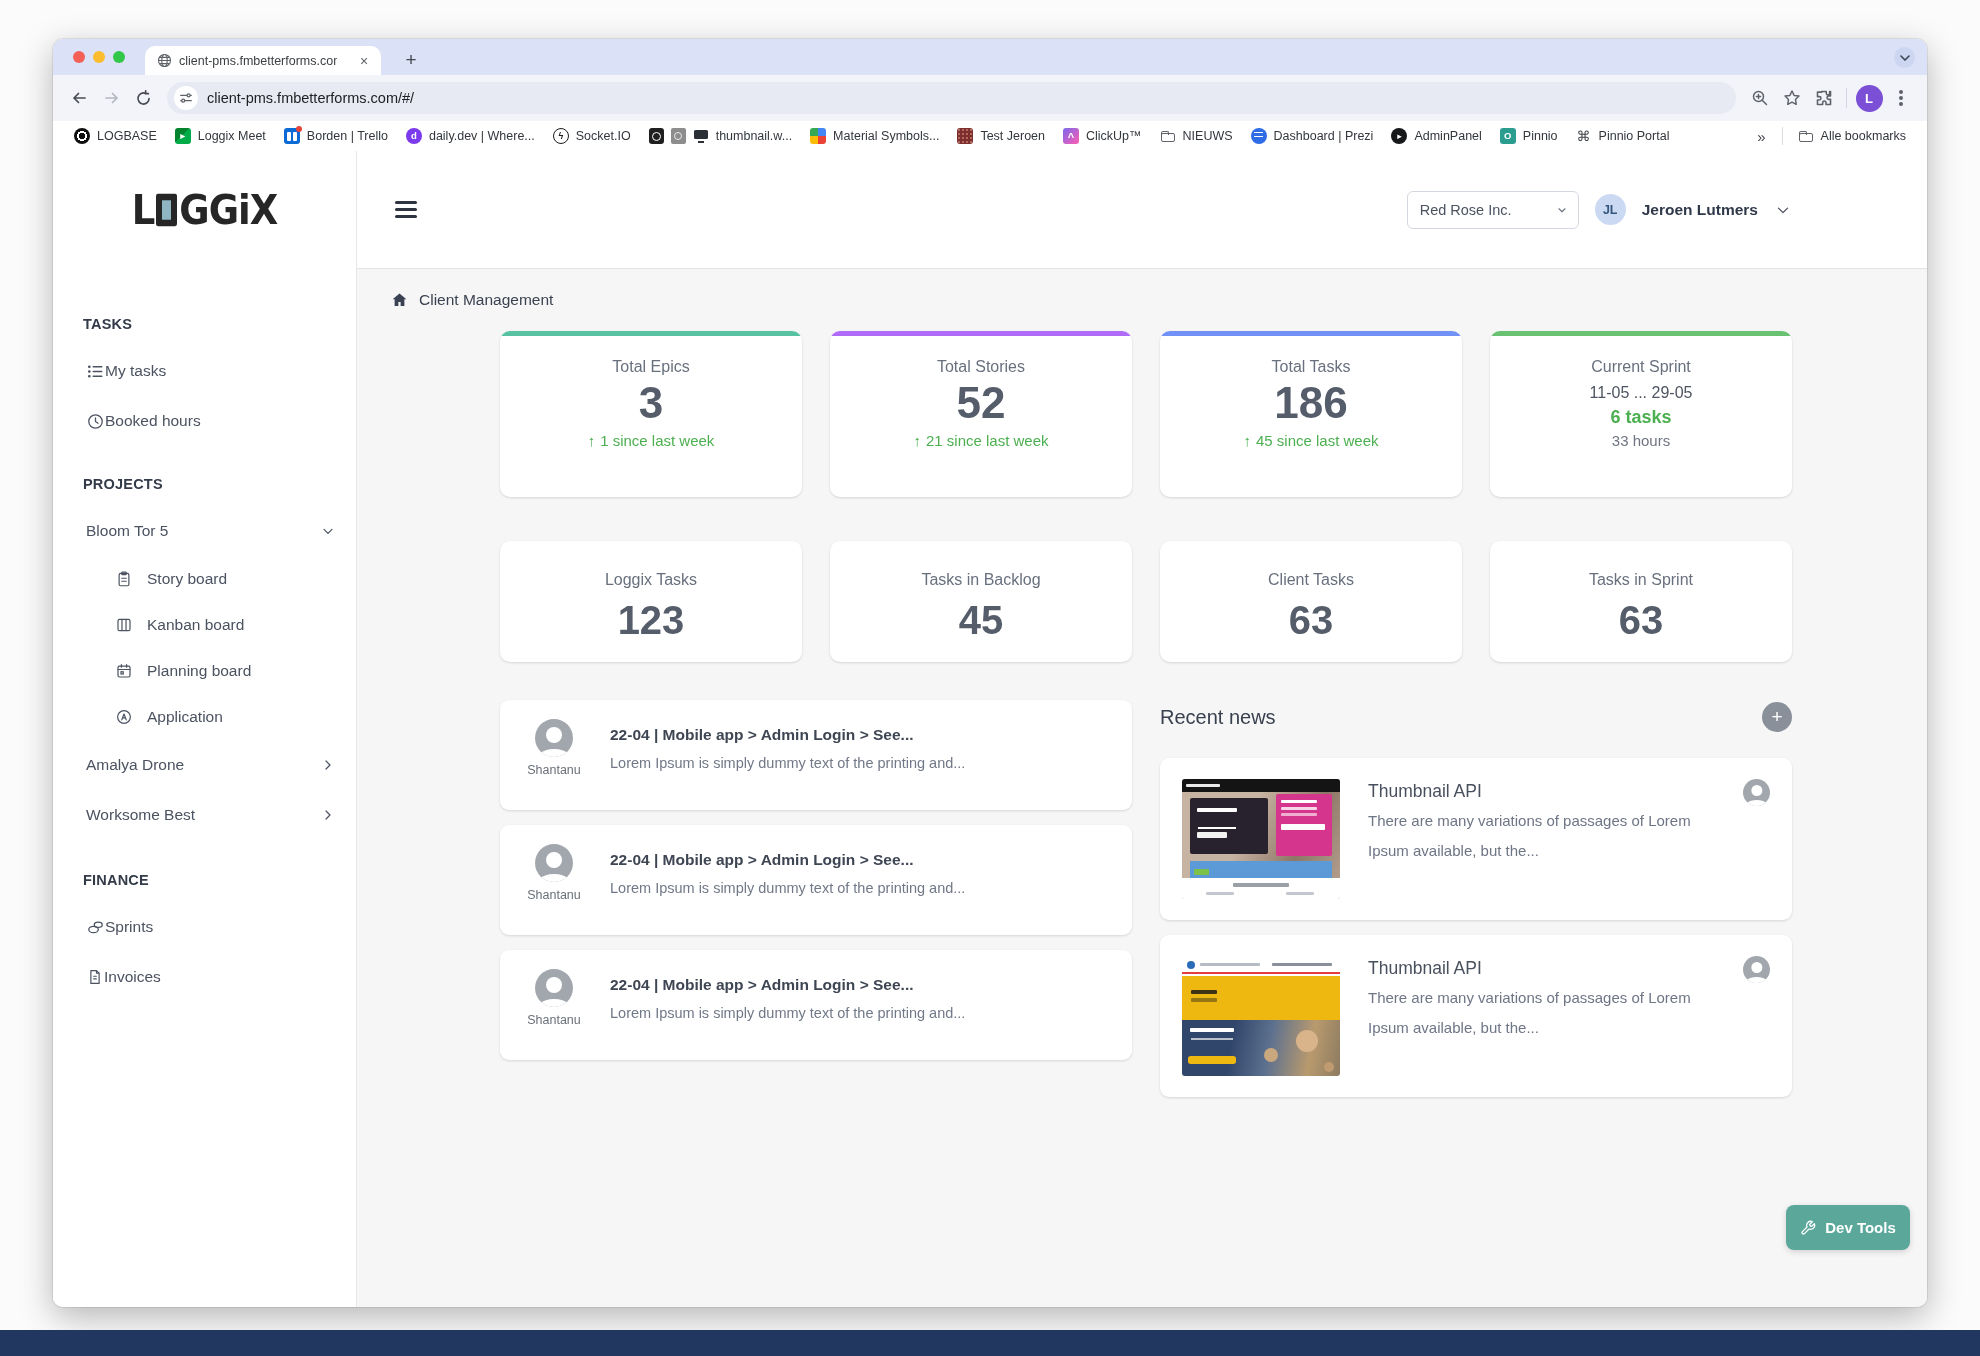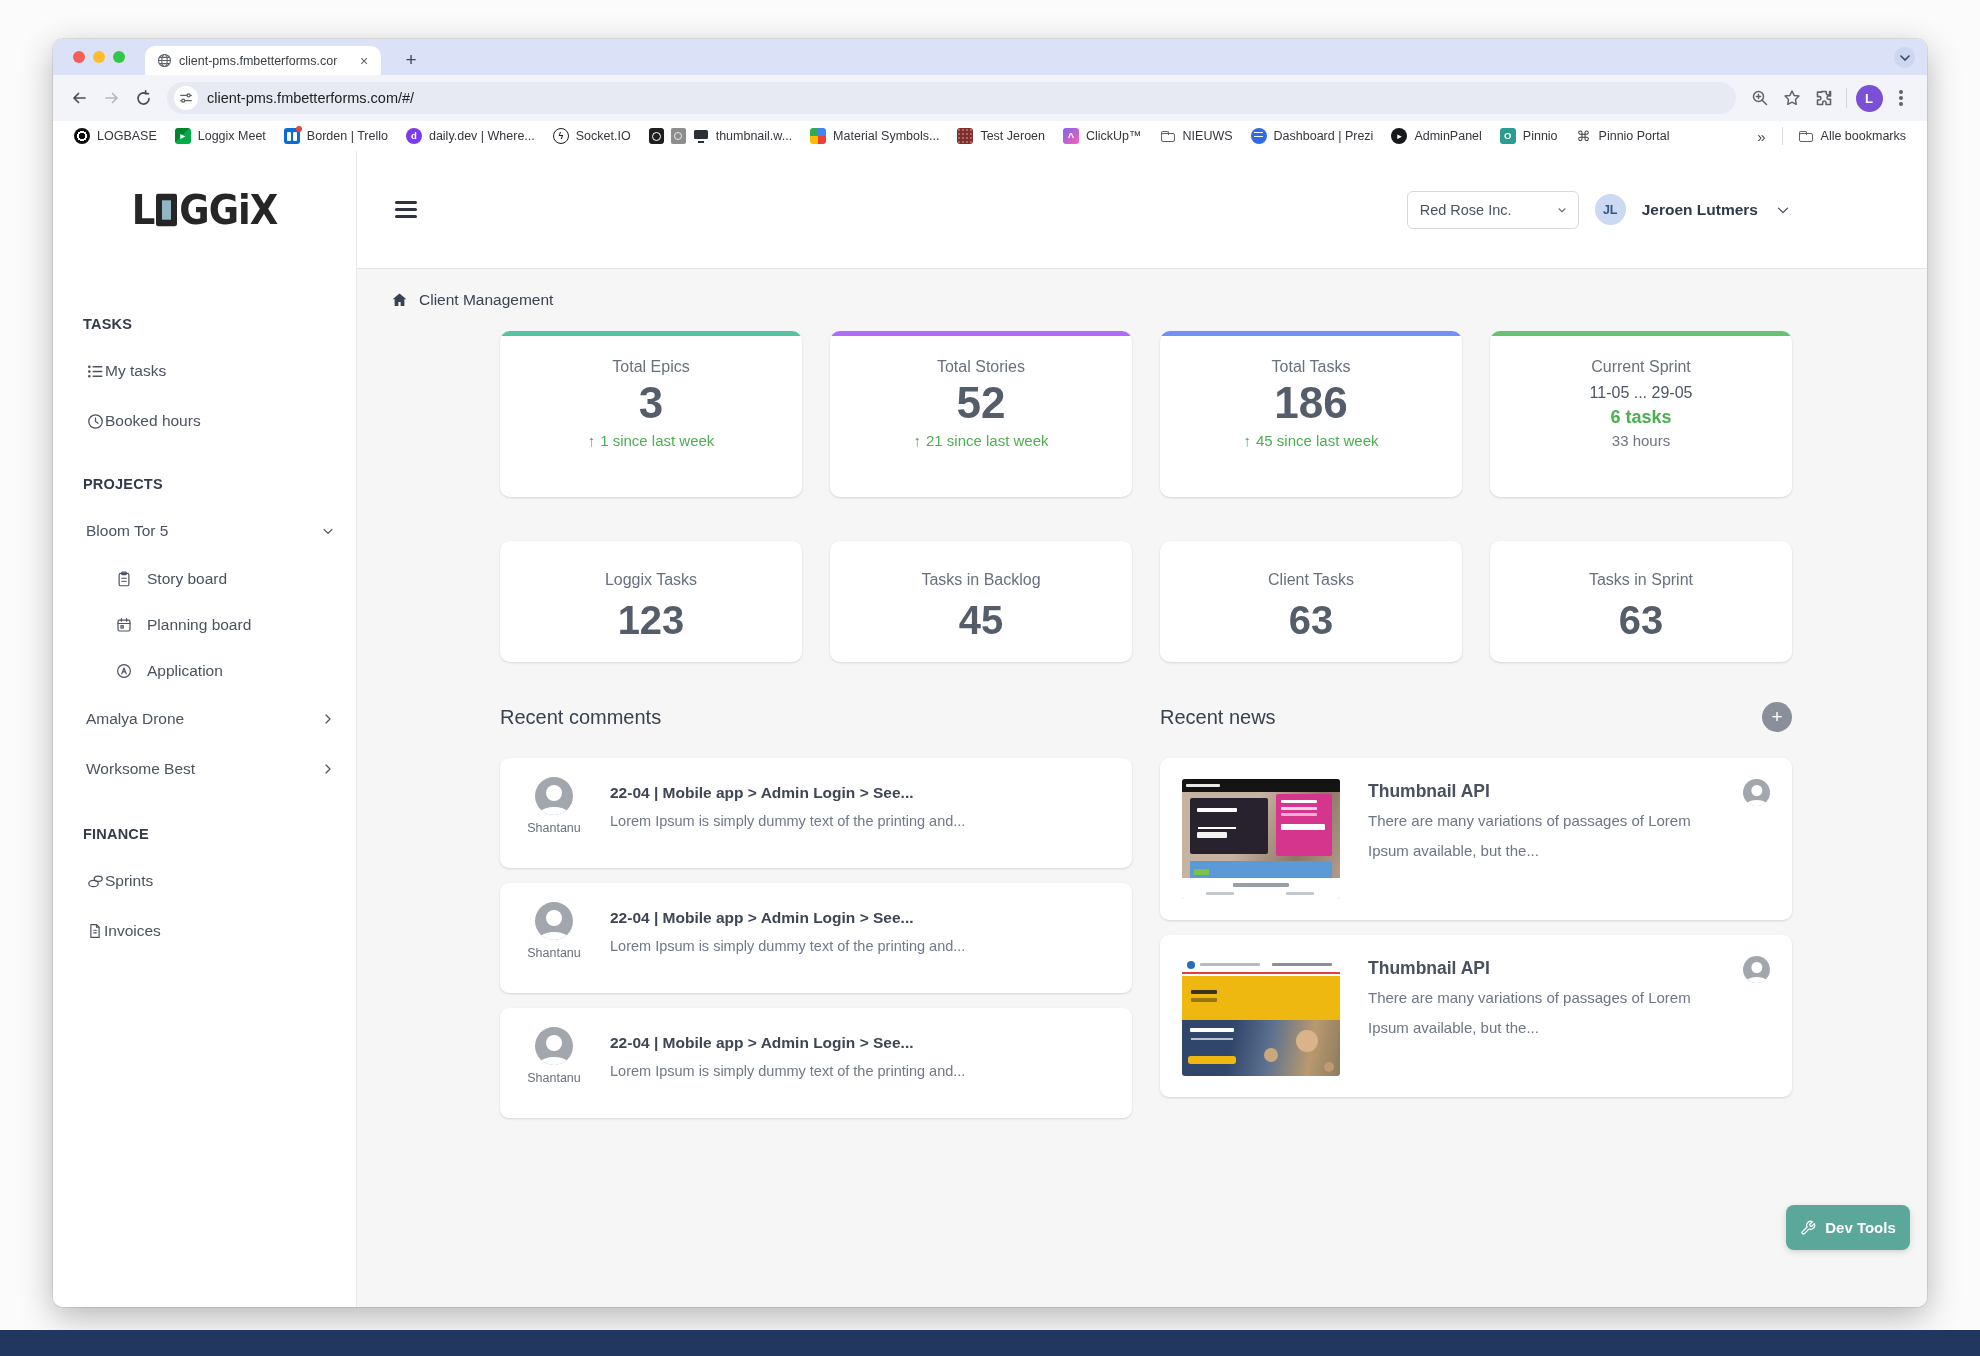--- a/index.html
+++ b/index.html
@@ -112,21 +112,21 @@
   .avatar-col{display:flex;flex-direction:column;align-items:center;width:60px;flex:none}
   .pavatar{width:38px;height:38px;border-radius:50%;overflow:hidden;background:#a2a7ad;position:relative}
   .pavatar::before{content:"";position:absolute;left:50%;top:22%;width:42%;height:42%;transform:translateX(-50%);background:#fff;border-radius:50%}
   .pavatar::after{content:"";position:absolute;left:50%;top:78%;width:110%;height:80%;transform:translateX(-50%);background:#fff;border-radius:50%}
   .pavatar.small{width:27px;height:27px}
   .author{margin-top:6px;font-size:12.5px;color:#6a7078}
   .comment-title{font-size:15.5px;font-weight:700;color:#3e4553;margin-top:7px;white-space:nowrap}
   .comment-body{font-size:14.5px;color:#717887;margin-top:11px;white-space:nowrap}
   .news-card{height:162px;border-radius:9px;margin-bottom:15px;display:flex;padding:21px 22px;gap:28px}
   .news-content{padding-top:2px;max-width:350px}
-  .news-title{font-size:17.5px;color:#49505e;font-weight:700}
+  .news-title{font-size:17.5px;color:#49505e;font-weight:400}
   .news-body{font-size:15px;color:#6e7585;line-height:30px;margin-top:4px}
   .news-avatar{margin-left:auto;flex:none}
   
   .thumb{width:158px;height:120px;border-radius:3px;overflow:hidden;position:relative;flex:none}
   .thumb1{background:linear-gradient(115deg,#c7b3a2 0 40%,#8d7666 70%,#b8a493)}
   .t1-top{position:absolute;left:0;top:0;right:0;height:13px;background:#141414}
   .t1-top::after{content:"";position:absolute;left:4px;top:4.5px;width:34px;height:3.5px;background:#fff;opacity:.9;border-radius:1px}
   .t1-left{position:absolute;left:8px;top:19px;width:78px;height:56px;background:#28222e;border-radius:2px}
   .t1-left::before{content:"";position:absolute;left:7px;top:10px;width:40px;height:4px;background:#fff;border-radius:1px;box-shadow:0 18px 0 -1px #fff}
   .t1-left::after{content:"";position:absolute;left:7px;top:34px;width:30px;height:6px;background:#f2f2f2;border-radius:1px}
@@ -350,20 +350,29 @@
               <svg width="18" height="18" viewBox="0 0 24 24" fill="none" stroke="#4b5260" stroke-width="1.6" stroke-linejoin="round">
                 <rect x="5.5" y="4.5" width="13" height="16.5" rx="2"></rect>
                 <rect x="9" y="2.8" width="6" height="3.4" rx="1"></rect>
                 <path d="M9 11h6M9 15h6" stroke-linecap="round"></path>
               </svg>
             </span>
           <span>Story board</span>
         </div>
         <div class="nav-sub">
           <span class="si">
+              <svg width="18" height="18" viewBox="0 0 24 24" fill="none" stroke="#4b5260" stroke-width="1.6">
+                <rect x="4" y="4.5" width="16" height="15" rx="2"></rect>
+                <path d="M9.3 4.5v15M14.7 4.5v15"></path>
+              </svg>
+            </span>
+          <span>Kanban board</span>
+        </div>
+        <div class="nav-sub">
+          <span class="si">
               <svg width="18" height="18" viewBox="0 0 24 24" fill="none" stroke="#4b5260" stroke-width="1.6" stroke-linecap="round">
                 <rect x="4" y="5.5" width="16" height="14.5" rx="2"></rect>
                 <path d="M4 10h16M8.5 3.5v3.5M15.5 3.5v3.5"></path>
                 <rect x="8" y="13" width="3" height="3"></rect>
               </svg>
             </span>
           <span>Planning board</span>
         </div>
         <div class="nav-sub">
           <span class="si">
@@ -505,23 +514,20 @@
           </div>
           <div class="card stat2">
             <div class="stat-label">Tasks in Sprint</div>
             <div class="stat-value">63</div>
           </div>
         </section>
 
         <section class="cols">
 
           <div>
-            <div class="sec-head">
-              <span class="sec-title">Recent comments</span>
-            </div>
             <div class="card comment-card">
               <div class="avatar-col">
                 <span class="pavatar"></span>
                 <span class="author">Shantanu</span>
               </div>
               <div>
                 <div class="comment-title">22-04 | Mobile app &gt; Admin Login &gt; See...</div>
                 <div class="comment-body">Lorem Ipsum is simply dummy text of the printing and...</div>
               </div>
             </div>

